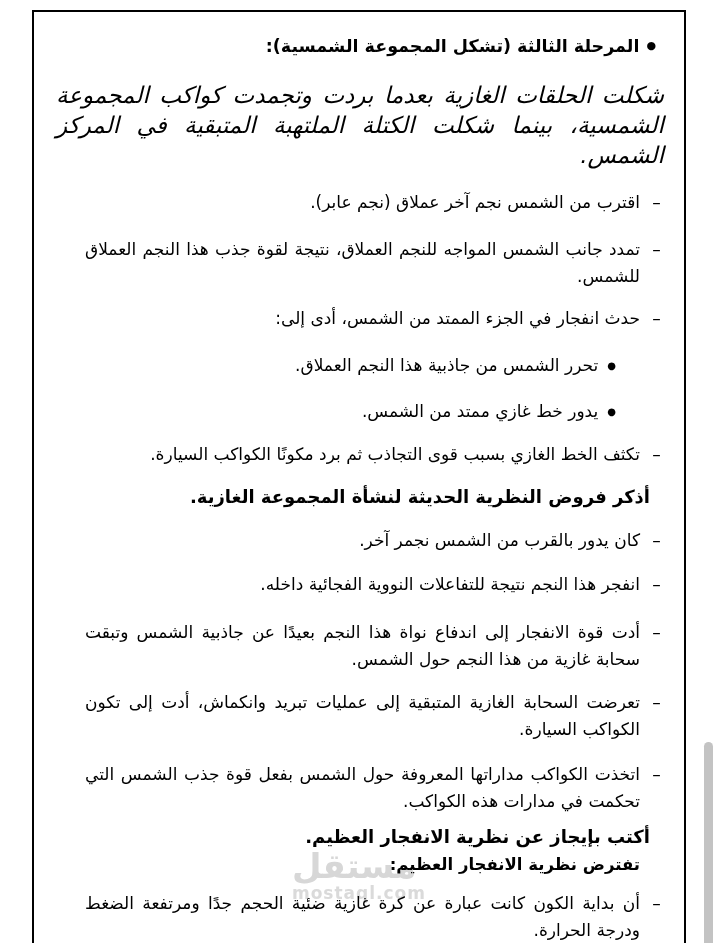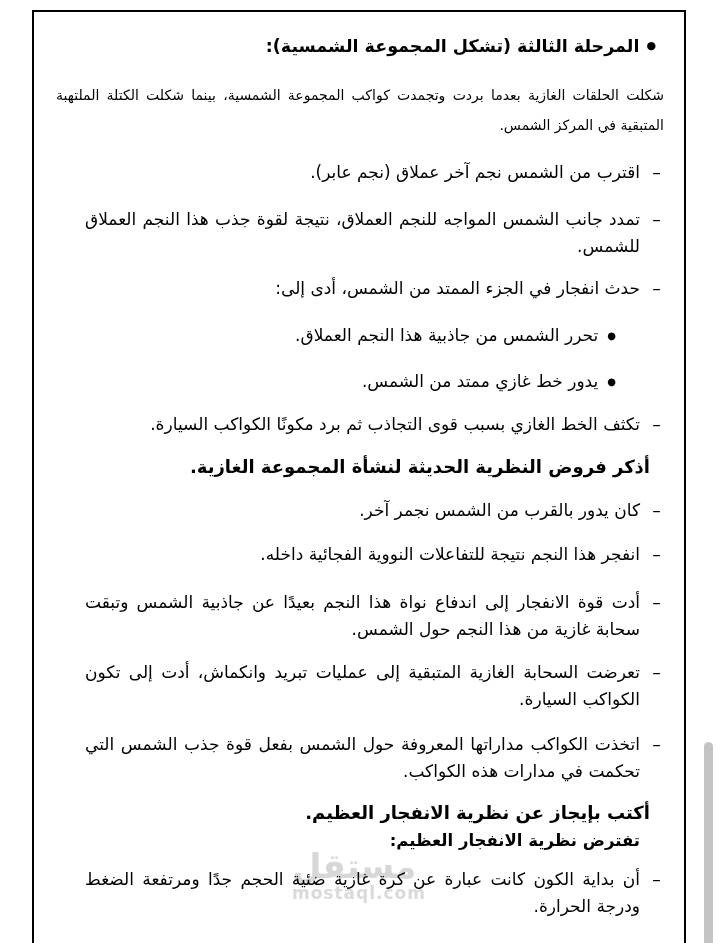--- a/index.html
+++ b/index.html
@@ -29,22 +29,23 @@
   
   .stage-head{
     display:flex;align-items:flex-start;gap:7px;
     margin:0 8px 0 0;
     font-weight:bold;font-size:17.5px;line-height:28px;
   }
   .bullet-lg{font-size:11px;line-height:28px;}
   
   .para{
     margin:20px 0 12px 0;
-    font-size:14px;line-height:30px;
+    font-size:23px;line-height:30px;
     text-align:justify;
+    font-style:italic;
   }
   
   .qhead{
     margin:0 14px 0 0;
     font-weight:bold;font-size:18px;line-height:28px;
   }
   .subhead{
     margin:0 24px 0 0;
     font-weight:bold;font-size:16.5px;line-height:27px;
   }
@@ -154,21 +155,21 @@
       </div>
       <div class="item" style="margin-top:16px">
         <span class="marker dash-m">–</span>
         <span class="item-text">تعرضت السحابة الغازية المتبقية إلى عمليات تبريد وانكماش، أدت إلى تكون الكواكب السيارة.</span>
       </div>
       <div class="item" style="margin-top:18px">
         <span class="marker dash-m">–</span>
         <span class="item-text">اتخذت الكواكب مداراتها المعروفة حول الشمس بفعل قوة جذب الشمس التي تحكمت في مدارات هذه الكواكب.</span>
       </div>
 
-      <h2 class="qhead" style="margin-top:14px">أكتب بإيجاز عن نظرية الانفجار العظيم.</h2>
+      <h2 class="qhead" style="margin-top:8px">أكتب بإيجاز عن نظرية الانفجار العظيم.</h2>
 
       <h3 class="subhead" style="">تفترض نظرية الانفجار العظيم:</h3>
 
       <div class="item" style="margin-top:12px">
         <span class="marker dash-m">–</span>
         <span class="item-text">أن بداية الكون كانت عبارة عن كرة غازية ضئية الحجم جدًا ومرتفعة الضغط ودرجة الحرارة.</span>
       </div>
 
     </div>
   </div>

